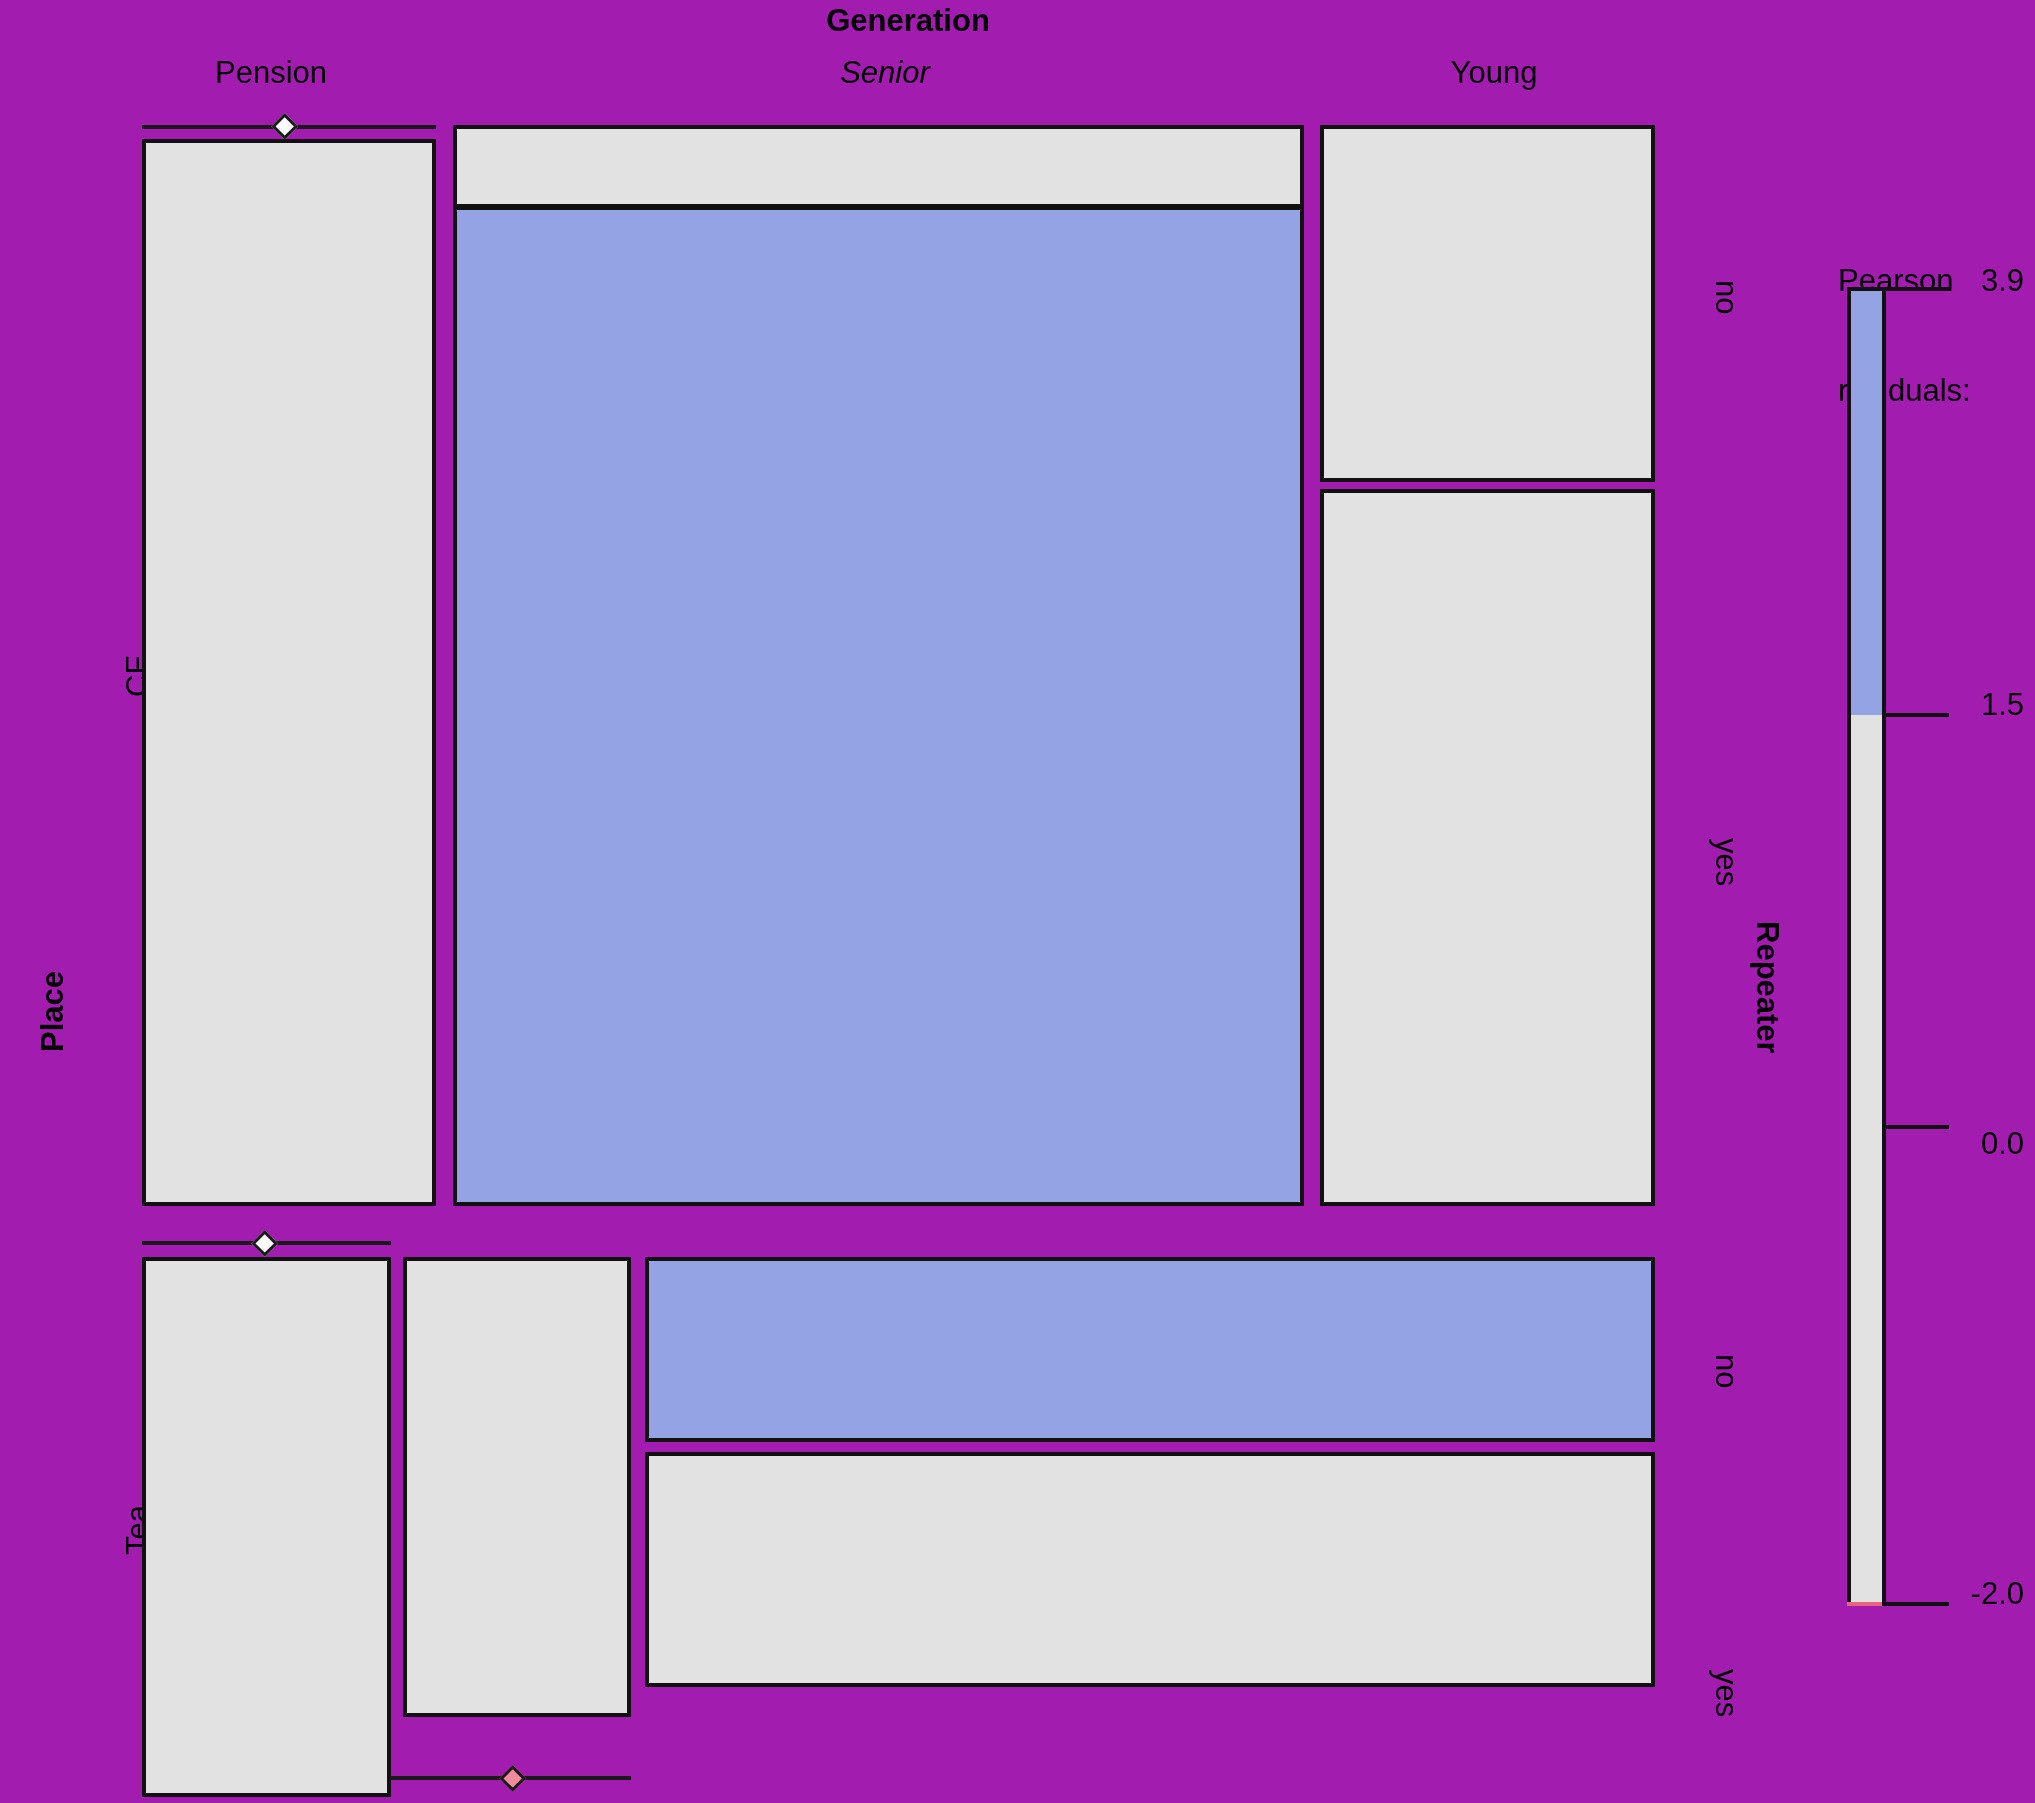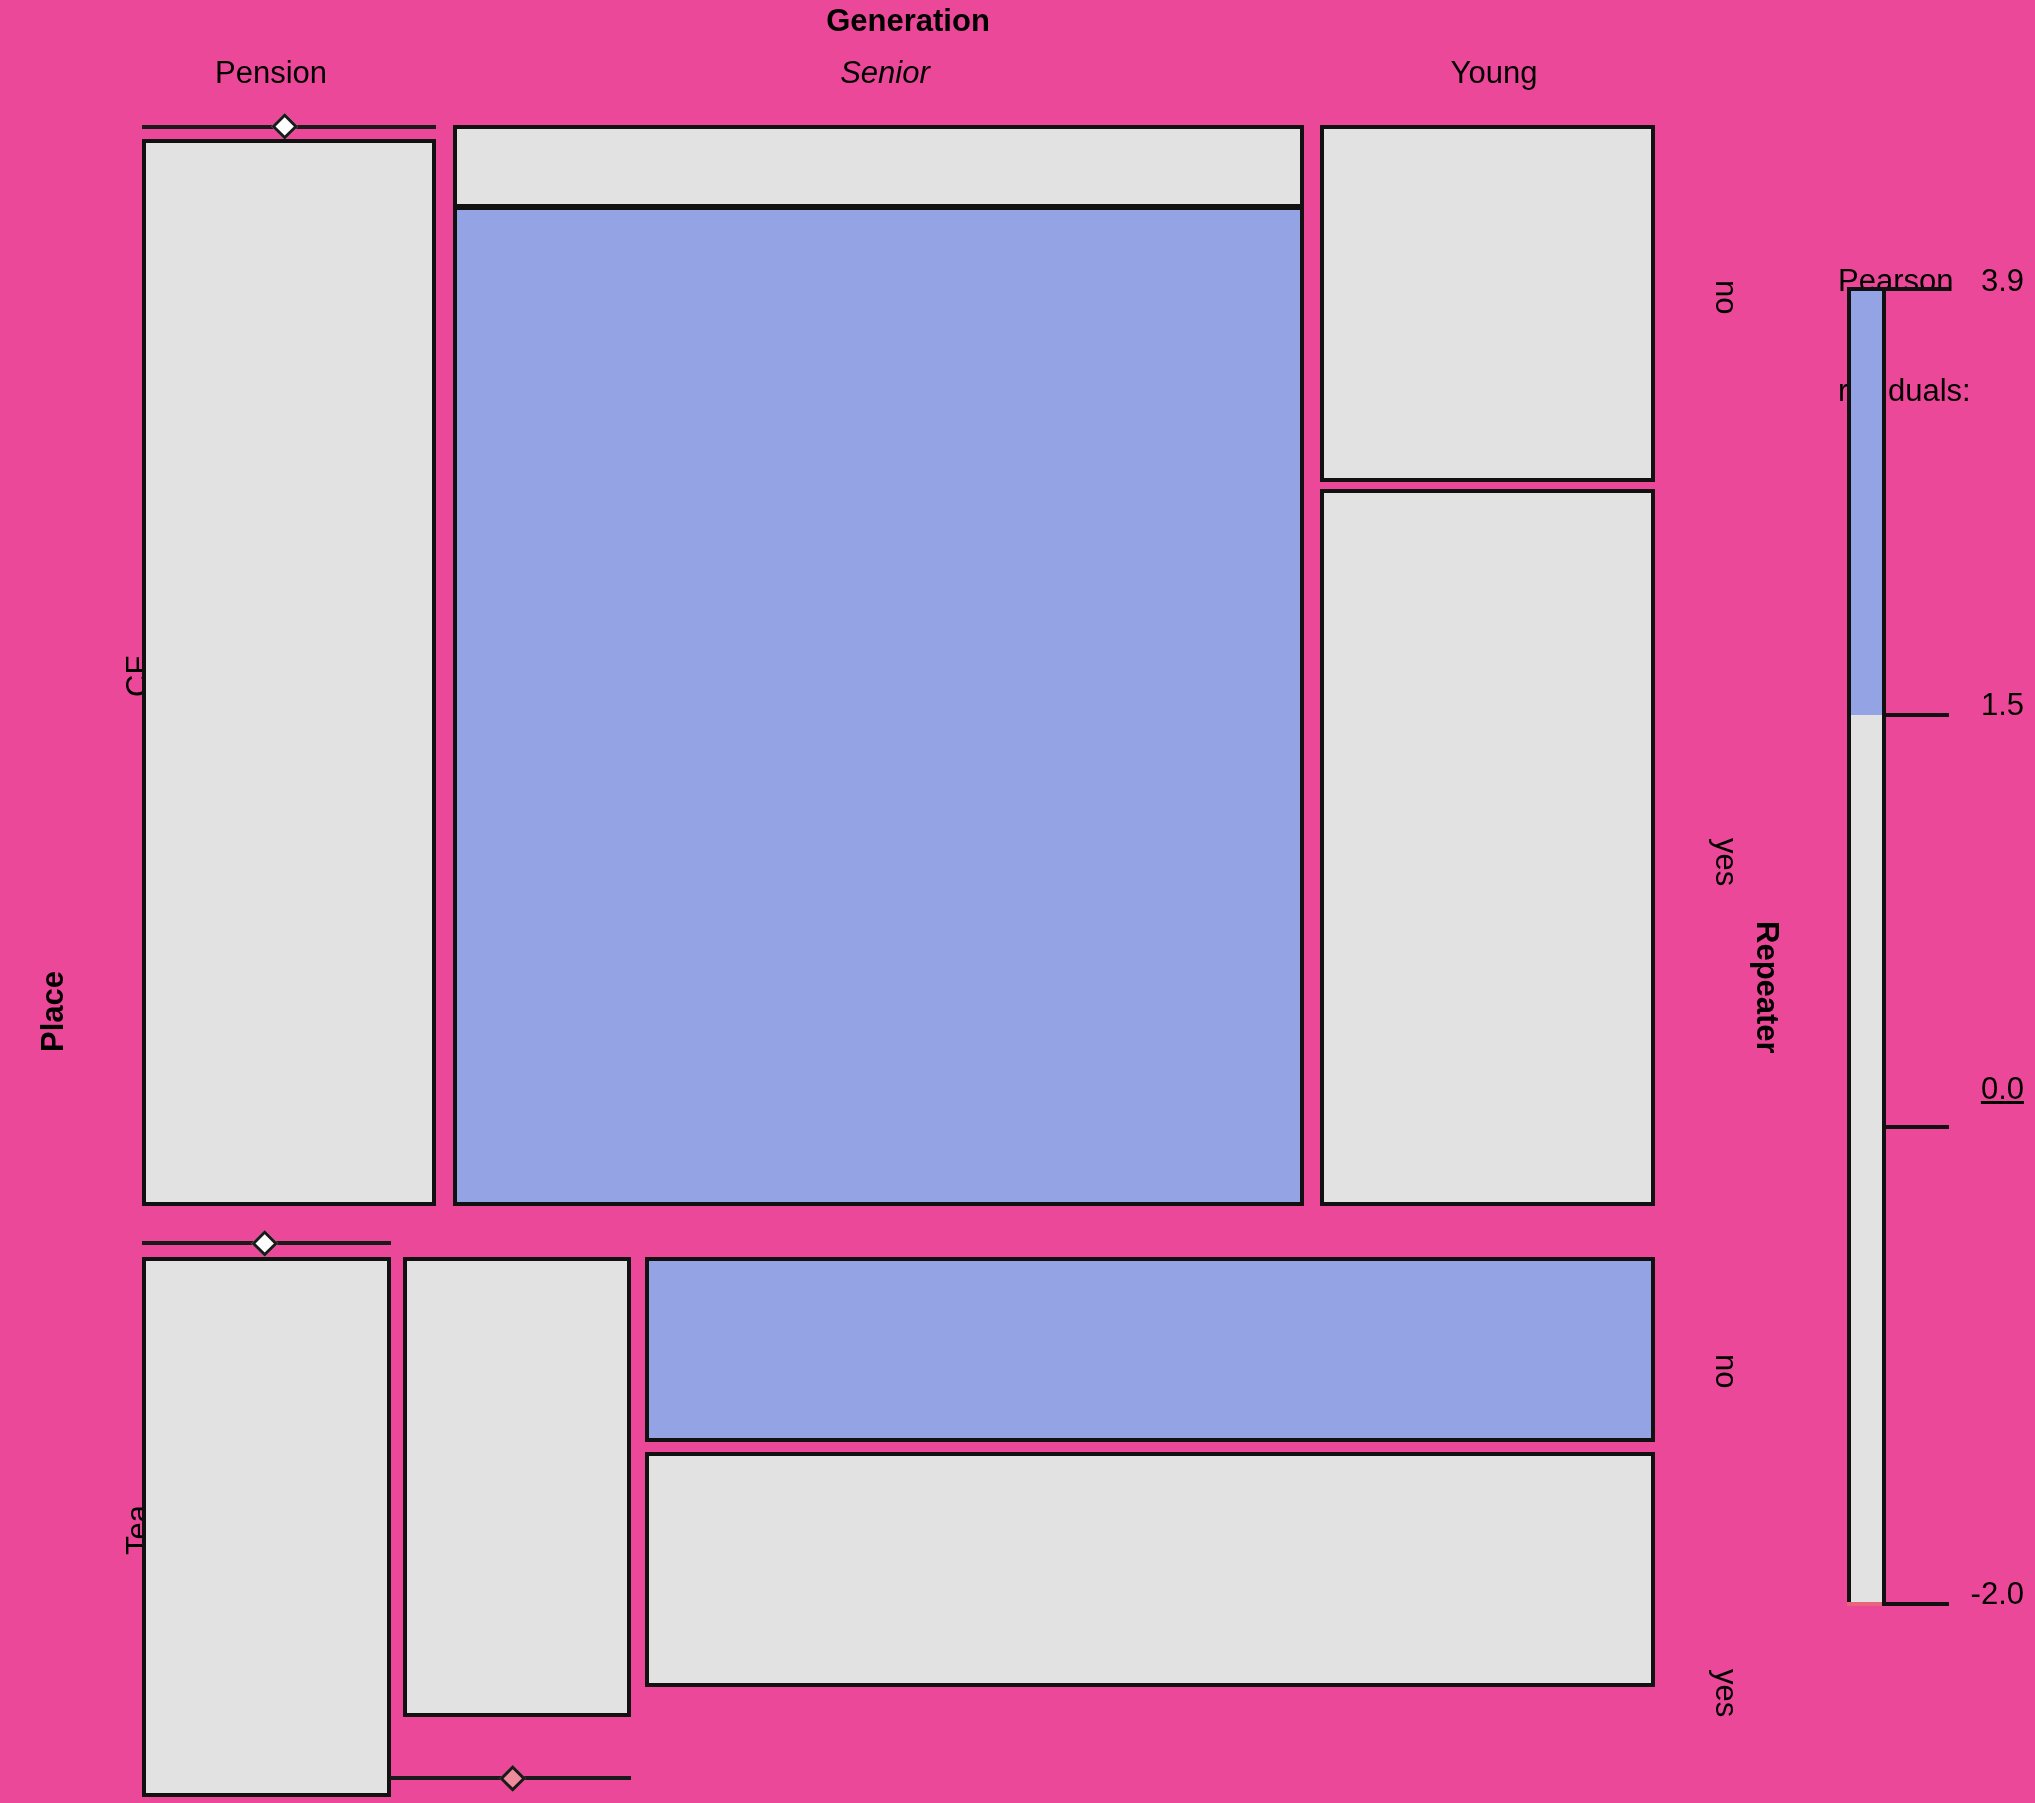--- a/index.html
+++ b/index.html
@@ -8,21 +8,21 @@
     background: #ffffff;
   }
   body {
     font-family: "Liberation Sans", sans-serif;
     color: #000000;
   }
   #plot {
     position: relative;
     width: 2035px;
     height: 1803px;
-    background: #ec4899;
+    background: #a21caf;
     overflow: hidden;
   }
   .tile {
     position: absolute;
     box-sizing: border-box;
     border: 4.7px solid #111111;
   }
   .tile.gray  { background: #e2e2e2; }
   .tile.blue  { background: #93a3e3; }
 
@@ -152,20 +152,20 @@
   </div>
 
   <div class="legend-cap" style="left:1847px; top:287px; width:39px;"></div>
   <div class="legend-tick" style="left:1882px; top:287px; width:67px;"></div>
   <div class="legend-val" style="left:1917px; top:265px; width:107px;">3.9</div>
 
   <div class="legend-tick" style="left:1882px; top:713px; width:67px;"></div>
   <div class="legend-val" style="left:1917px; top:689px; width:107px;">1.5</div>
 
   <div class="legend-tick" style="left:1882px; top:1125px; width:67px;"></div>
-  <div class="legend-val" style="left:1917px; top:1073px; width:107px;text-decoration:underline;">0.0</div>
+  <div class="legend-val" style="left:1917px; top:1128px; width:107px;">0.0</div>
 
   <div class="legend-cap pink" style="left:1847px; top:1602px; width:39px;"></div>
   <div class="legend-tick" style="left:1882px; top:1602px; width:67px;"></div>
   <div class="legend-val" style="left:1907px; top:1578px; width:117px;">-2.0</div>
 
 </div>
 
 
 </body></html>

